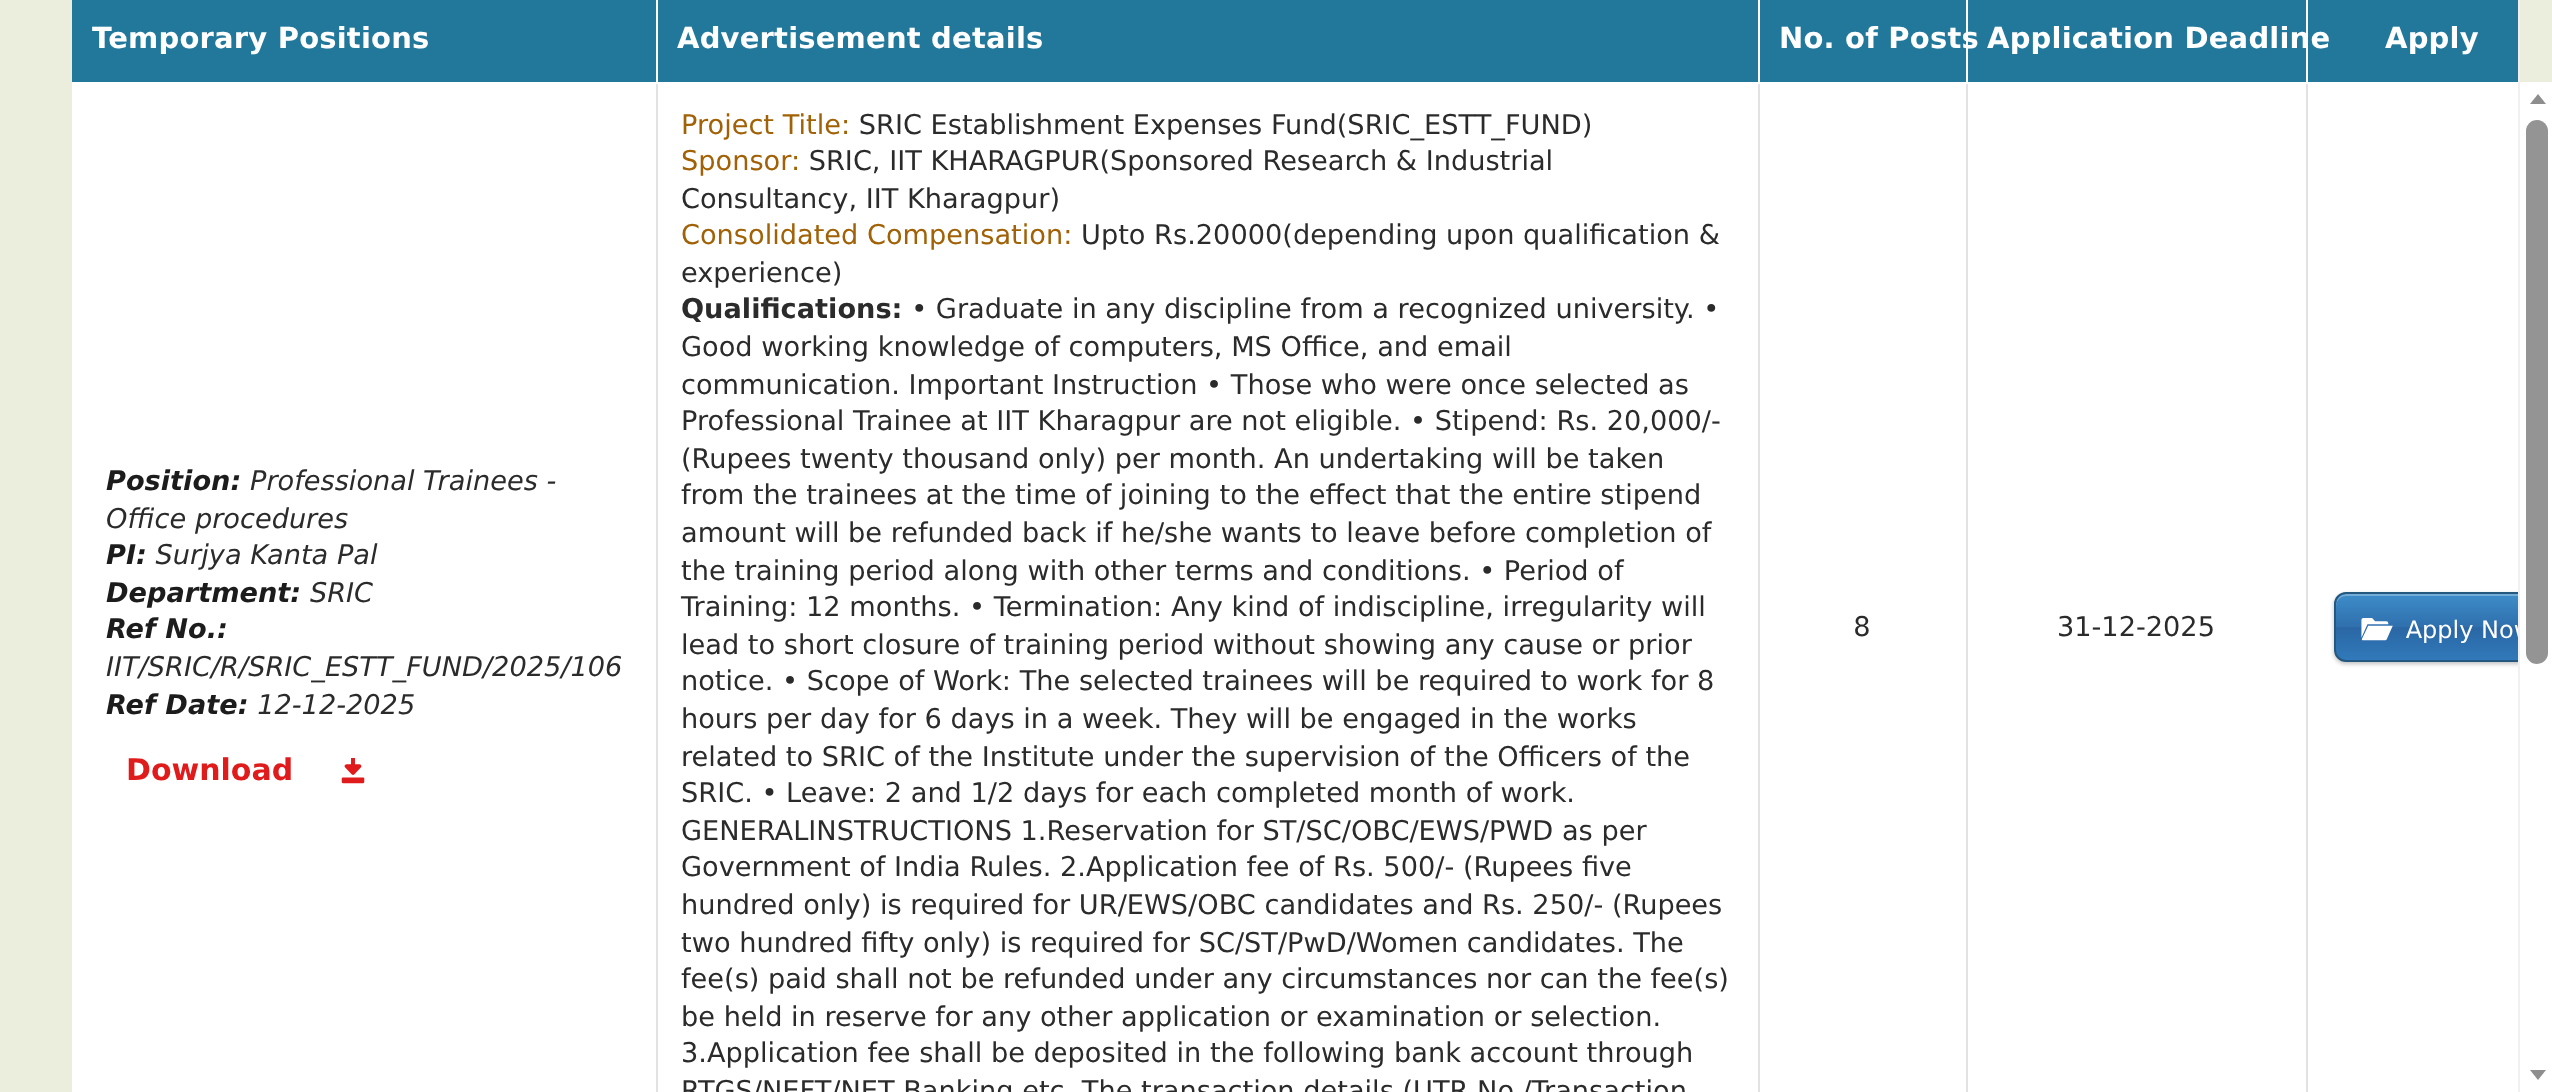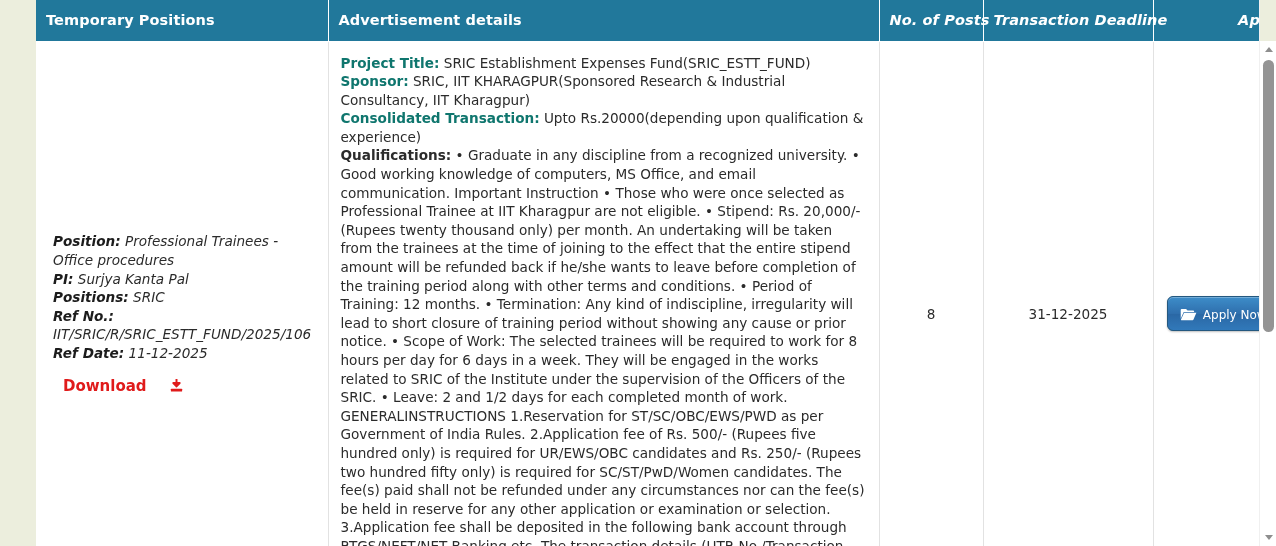--- a/index.html
+++ b/index.html
@@ -48,21 +48,21 @@
     font-weight: bold;
     height: 41px;
     padding: 0 10px;
     border-right: 1px solid #ffffff;
     border-bottom: 1px solid #ffffff;
     vertical-align: middle;
     letter-spacing: .1px;
     white-space: nowrap;
   }
   table.positions thead th.left   { text-align: left; }
-  table.positions thead th.center { text-align: right; font-style: italic; }
+  table.positions thead th.center { text-align: left; }
   table.positions thead th:last-child { border-right: none; padding-left: 39px; }
 
   table.positions tbody td {
     border-right: 1px solid #e2e2e2;
     border-bottom: 1px solid #e2e2e2;
     padding: 10px 12px;
     font-size: 13.6px;
     line-height: 18.6px;
     color: #2b2b2b;
     vertical-align: middle;
@@ -91,21 +91,21 @@
     gap: 22px;
   }
   a.download-link .dl-icon { display: inline-block; line-height: 0; }
 
   
   .details-cell {
     padding: 12px 14px 12px 12px !important;
     text-align: left;
   }
   .details-cell .field { margin: 0; }
-  .details-cell .field b { font-weight: bold; color: #0f766e; }
+  .details-cell .field b { font-weight: normal; color: #a16207; }
   .details-cell .qual { margin: 0; }
 
   
   .posts-cell, .deadline-cell { text-align: center; font-size: 13.6px; }
 
   
   .apply-cell { text-align: center; }
   .apply-btn {
     display: inline-flex;
     align-items: center;
@@ -178,47 +178,47 @@
         <col class="c-details">
         <col class="c-posts">
         <col class="c-deadline">
         <col class="c-apply">
       </colgroup>
       <thead>
         <tr>
           <th class="left">Temporary Positions</th>
           <th class="left">Advertisement details</th>
           <th class="center">No. of Posts</th>
-          <th class="center">Transaction Deadline</th>
+          <th class="center">Application Deadline</th>
           <th class="center">Apply</th>
         </tr>
       </thead>
       <tbody>
         <tr>
 
           <td class="pos-cell">
             <div class="line">
               <b>Position:</b>
               <span>Professional Trainees - Office procedures</span>
             </div>
             <div class="line">
               <b>PI:</b>
               <span>Surjya Kanta Pal</span>
             </div>
             <div class="line">
-              <b>Positions:</b>
+              <b>Department:</b>
               <span>SRIC</span>
             </div>
             <div class="line">
               <b>Ref No.:</b>
               <span>IIT/SRIC/R/SRIC_ESTT_FUND/2025/106</span>
             </div>
             <div class="line">
               <b>Ref Date:</b>
-              <span>11-12-2025</span>
+              <span>12-12-2025</span>
             </div>
             <div class="download-wrap">
               <a class="download-link" href="#">
                 <span>Download</span>
                 <span class="dl-icon">
                   <svg width="15" height="15" viewBox="0 0 16 16" aria-hidden="true">
                     <path d="M8 1 L8 7 M8 9 L4.6 5.4 L11.4 5.4 Z" fill="#e01b1b" stroke="#e01b1b" stroke-width="2.1" stroke-linejoin="round"></path>
                     <rect x="2" y="11.4" width="12" height="3.1" rx="0.6" fill="#e01b1b"></rect>
                   </svg>
                 </span>
@@ -229,21 +229,21 @@
           <td class="details-cell">
             <div class="field">
               <b>Project Title:</b>
               <span>SRIC Establishment Expenses Fund(SRIC_ESTT_FUND)</span>
             </div>
             <div class="field">
               <b>Sponsor:</b>
               <span>SRIC, IIT KHARAGPUR(Sponsored Research &amp; Industrial Consultancy, IIT Kharagpur)</span>
             </div>
             <div class="field">
-              <b>Consolidated Transaction:</b>
+              <b>Consolidated Compensation:</b>
               <span>Upto Rs.20000(depending upon qualification &amp; experience)</span>
             </div>
             <div class="qual">
               <b>Qualifications:</b>
               <span>• Graduate in any discipline from a recognized university. • Good working knowledge of computers, MS Office, and email communication. Important Instruction • Those who were once selected as Professional Trainee at IIT Kharagpur are not eligible. • Stipend: Rs. 20,000/- (Rupees twenty thousand only) per month. An undertaking will be taken from the trainees at the time of joining to the effect that the entire stipend amount will be refunded back if he/she wants to leave before completion of the training period along with other terms and conditions. • Period of Training: 12 months. • Termination: Any kind of indiscipline, irregularity will lead to short closure of training period without showing any cause or prior notice. • Scope of Work: The selected trainees will be required to work for 8 hours per day for 6 days in a week. They will be engaged in the works related to SRIC of the Institute under the supervision of the Officers of the SRIC. • Leave: 2 and 1/2 days for each completed month of work. GENERALINSTRUCTIONS 1.Reservation for ST/SC/OBC/EWS/PWD as per Government of India Rules. 2.Application fee of Rs. 500/- (Rupees five hundred only) is required for UR/EWS/OBC candidates and Rs. 250/- (Rupees two hundred fifty only) is required for SC/ST/PwD/Women candidates. The fee(s) paid shall not be refunded under any circumstances nor can the fee(s) be held in reserve for any other application or examination or selection. 3.Application fee shall be deposited in the following bank account through RTGS/NEFT/NET Banking etc. The transaction details (UTR No./Transaction ID) is required while filling up the application form. (i)</span>
             </div>
           </td>
 
           <td class="posts-cell">8</td>
 

